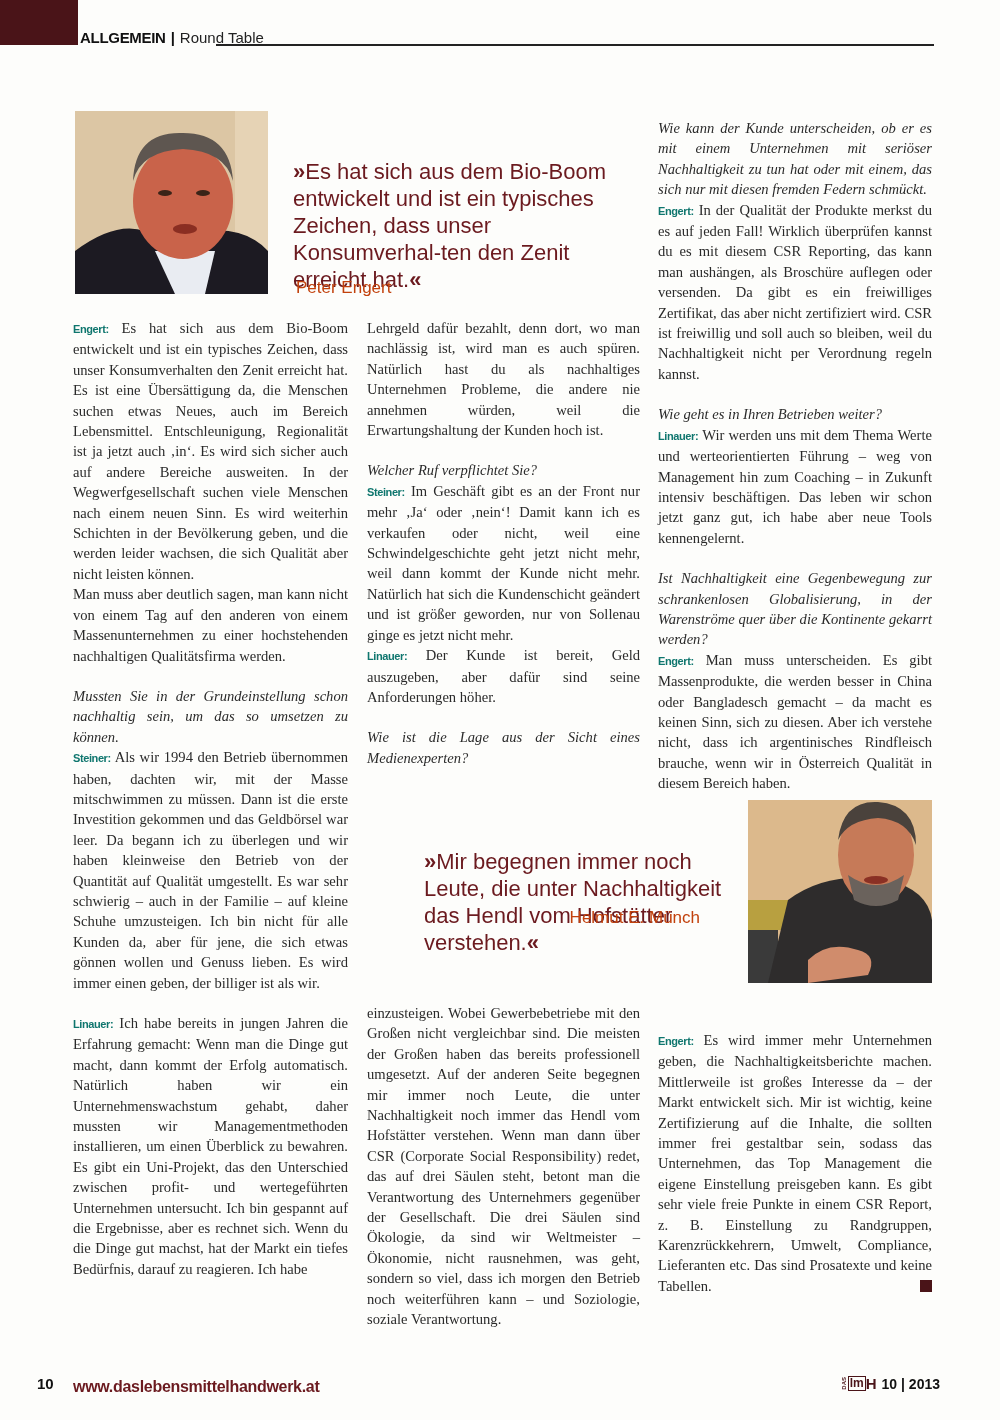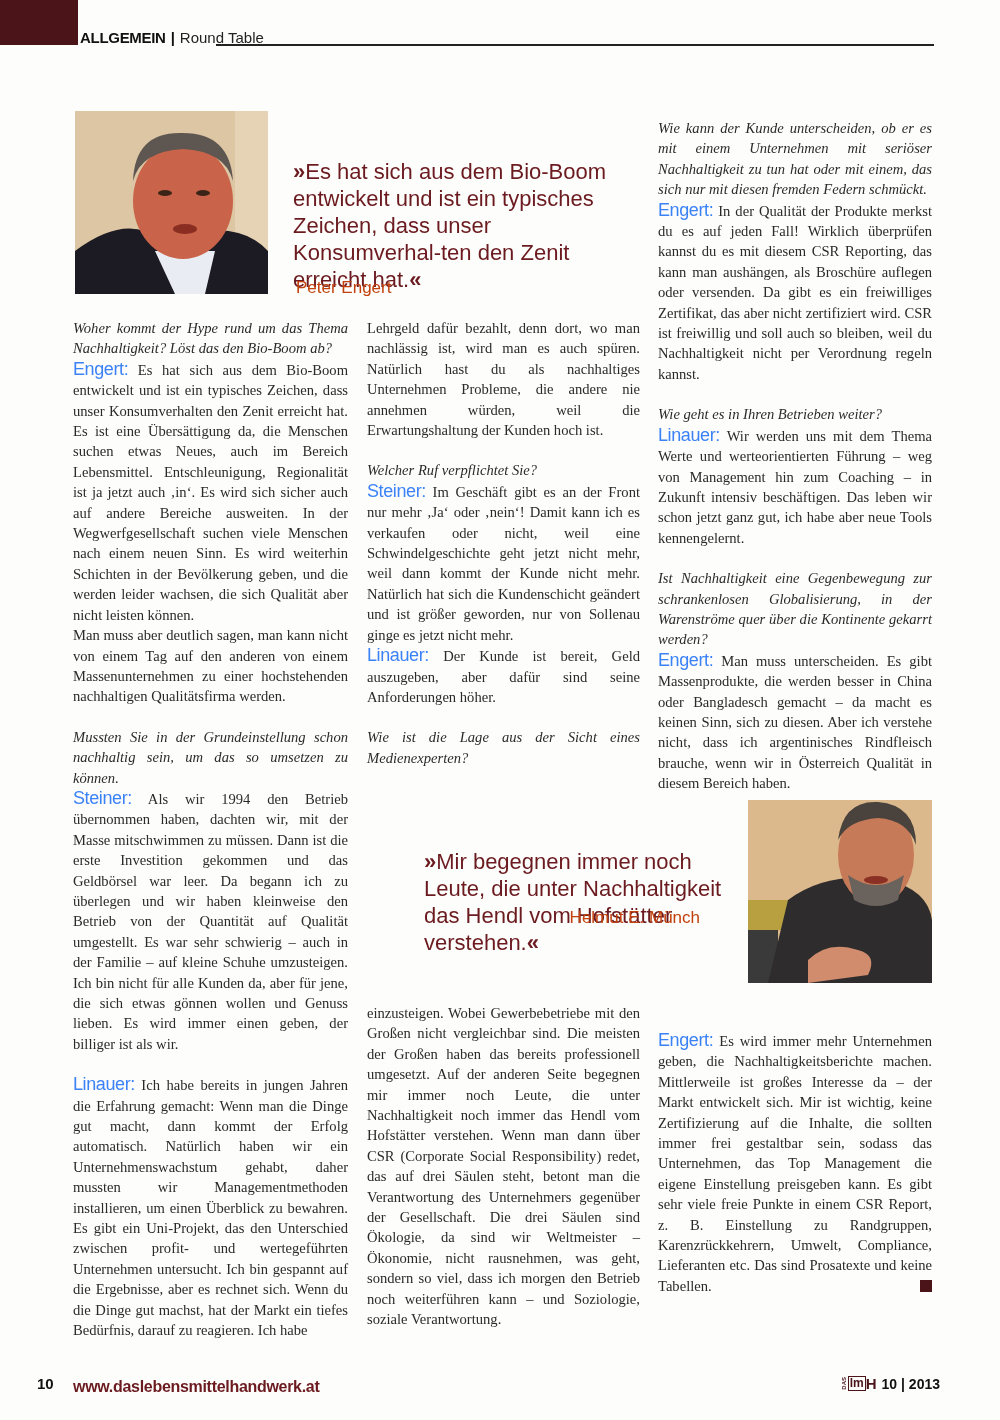--- a/index.html
+++ b/index.html
@@ -14,21 +14,21 @@
   .header-rule { position:absolute; left:216px; right:66px; top:44px; height:2px; background:#222; }
 
   .col { position:absolute; font-size:14.6px; line-height:20.4px; text-align:justify; hyphens:manual; }
   .col1 { left:73px; width:275px; top:318px; }
   .col2 { left:367px; width:273px; top:318px; }
   .col2b { left:367px; width:273px; top:1003px; }
   .col3 { left:658px; width:274px; top:118px; }
   .col3b { left:658px; width:274px; top:1030px; }
 
   .q { font-style:italic; display:block; }
-  .speaker { font-family:"Liberation Sans", sans-serif; font-weight:normal; font-size:18px; letter-spacing:-0.4px; color:#3b82f6; }
+  .speaker { font-family:"Liberation Sans", sans-serif; font-weight:bold; font-size:11px; letter-spacing:-0.4px; color:#0f766e; }
   .block { margin-bottom:20px; }
   .para { display:block; }
 
   .photo { position:absolute; overflow:hidden; }
   .photo1 { left:75px; top:111px; width:193px; height:183px; background:linear-gradient(90deg,#d9c4a6 0%,#e8d6bc 40%,#dcc7a8 100%); }
   .photo2 { left:748px; top:800px; width:184px; height:183px; background:linear-gradient(180deg,#d8b98f 0%,#e2c39a 50%,#9a8a5a 65%,#3a3530 75%); }
 
   .pullquote { position:absolute; font-family:"Liberation Sans", sans-serif; color:#6b1a1f; font-size:22px; line-height:27px; }
   .pq1 { left:293px; top:158px; width:340px; }
   .pq2 { left:424px; top:848px; width:300px; text-align:left; }
@@ -72,21 +72,20 @@
   </svg>
 </div>
 
 <div class="pullquote pq1">
   <span class="guil">»</span><span>Es hat sich aus dem Bio-Boom entwickelt und ist ein typisches Zeichen, dass unser Konsumverhal-ten den Zenit erreicht hat.</span><span class="guil">«</span>
 </div>
 <div class="pq-author pa1">Peter Engert</div>
 
 <div class="col col1">
   <div class="block">
-    <span class="q">Woher kommt der Hype rund um das Thema Nachhaltigkeit? Löst das den Bio-Boom ab?</span>
     <span class="para"><span class="speaker">Engert:</span> <span>Es hat sich aus dem Bio-Boom entwickelt und ist ein typisches Zeichen, dass unser Konsumverhalten den Zenit erreicht hat. Es ist eine Übersättigung da, die Menschen suchen etwas Neues, auch im Bereich Lebensmittel. Entschleunigung, Regionalität ist ja jetzt auch ‚in‘. Es wird sich sicher auch auf andere Bereiche ausweiten. In der Wegwerfgesellschaft suchen viele Menschen nach einem neuen Sinn. Es wird weiterhin Schichten in der Bevölkerung geben, und die werden leider wachsen, die sich Qualität aber nicht leisten können.</span></span>
     <span class="para">Man muss aber deutlich sagen, man kann nicht von einem Tag auf den anderen von einem Massenunternehmen zu einer hochstehenden nachhaltigen Qualitätsfirma werden.</span>
   </div>
   <div class="block">
     <span class="q">Mussten Sie in der Grundeinstellung schon nachhaltig sein, um das so umsetzen zu können.</span>
     <span class="para"><span class="speaker">Steiner:</span> <span>Als wir 1994 den Betrieb übernommen haben, dachten wir, mit der Masse mitschwimmen zu müssen. Dann ist die erste Investition gekommen und das Geldbörsel war leer. Da begann ich zu überlegen und wir haben kleinweise den Betrieb von der Quantität auf Qualität umgestellt. Es war sehr schwierig – auch in der Familie – auf kleine Schuhe umzusteigen. Ich bin nicht für alle Kunden da, aber für jene, die sich etwas gönnen wollen und Genuss lieben. Es wird immer einen geben, der billiger ist als wir.</span></span>
   </div>
   <div class="block">
     <span class="para"><span class="speaker">Linauer:</span> <span>Ich habe bereits in jungen Jahren die Erfahrung gemacht: Wenn man die Dinge gut macht, dann kommt der Erfolg automatisch. Natürlich haben wir ein Unternehmenswachstum gehabt, daher mussten wir Managementmethoden installieren, um einen Überblick zu bewahren. Es gibt ein Uni-Projekt, das den Unterschied zwischen profit- und wertegeführten Unternehmen untersucht. Ich bin gespannt auf die Ergebnisse, aber es rechnet sich. Wenn du die Dinge gut machst, hat der Markt ein tiefes Bedürfnis, darauf zu reagieren. Ich habe</span></span>
   </div>

